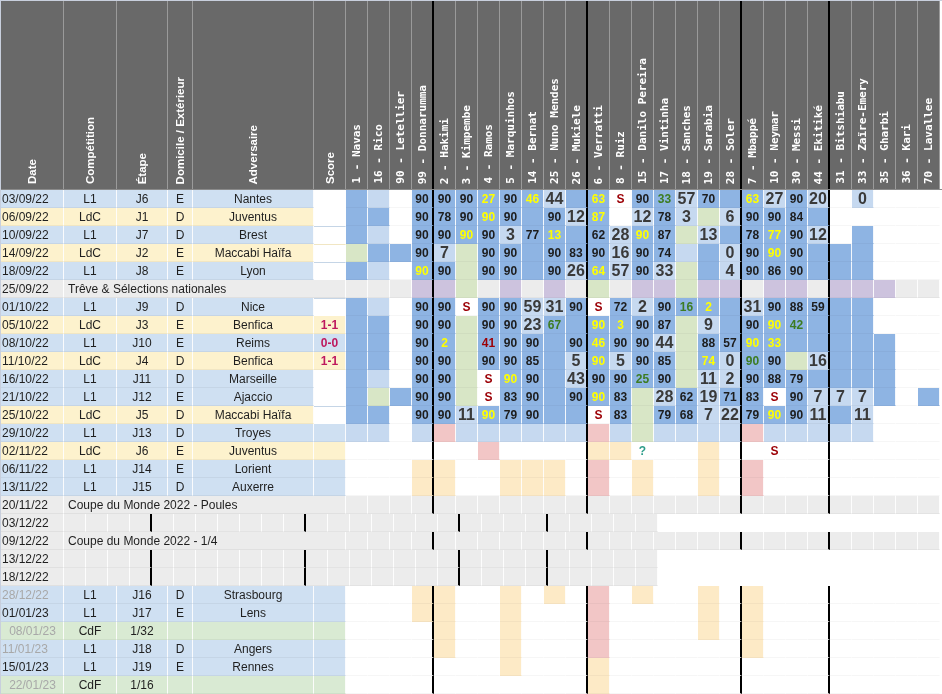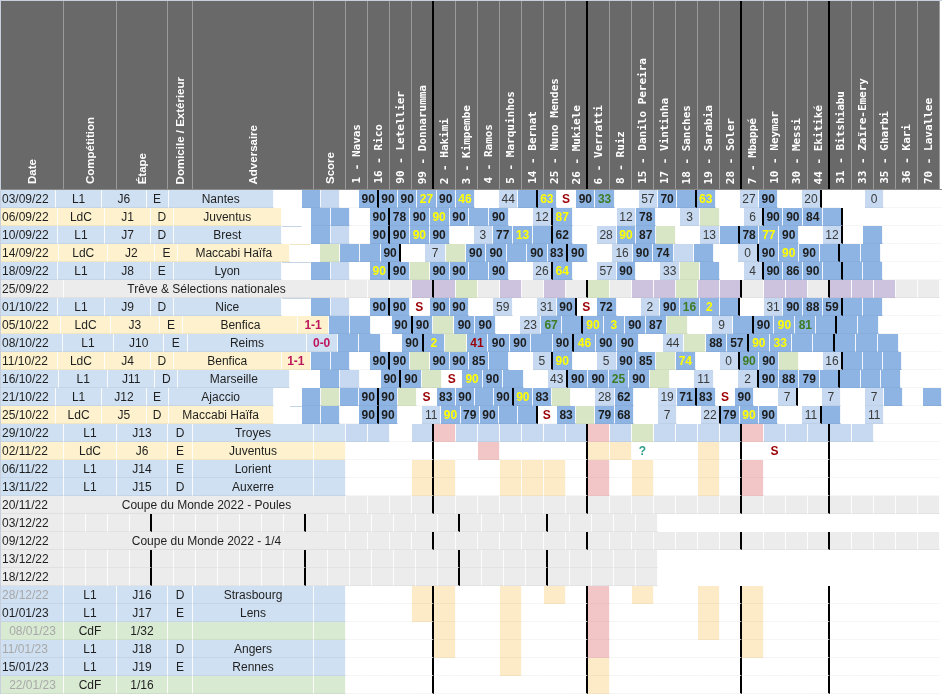--- a/index.html
+++ b/index.html
@@ -30,21 +30,21 @@
   .row{display:flex;height:18px;line-height:18px;}
   .lc{
     box-sizing:border-box;font-size:12px;color:#1f1f1f;
     border-right:1px solid rgba(255,255,255,.9);
     border-bottom:1px solid rgba(0,0,0,.05);
     overflow:hidden;white-space:nowrap;background:#fff;
   }
   .lc.date{padding-left:1px;}
   .lc.center{text-align:center;}
   .lc.scorec{text-align:center;font-weight:bold;}
-  .lc.merged{width:282px;padding-left:4px;text-align:center;}
+  .lc.merged{width:282px;padding-left:4px;}
   .bg-l1 .lc{background:#cfe0f2;}
   .bg-ldc .lc{background:#fdf2cd;}
   .bg-cdf .lc{background:#d9ead3;text-align:center;}
   .bg-gray .lc{background:#ececec;}
   .datec-gray{color:#a8a8a8;}
   .sc-win{color:#3b7d23;margin-top:36px;}
   .sc-draw{color:#be185d;}
   
   .mc{
     width:22px;box-sizing:border-box;text-align:center;
@@ -53,21 +53,21 @@
     border-bottom:1px solid rgba(0,0,0,.04);
     background:#fff;overflow:hidden;
   }
   .cB{background:#8eb4e3;}
   .cb{background:#c6d9f0;}
   .cg{background:#d8e6c6;}
   .cG{background:#ececec;}
   .cL{background:#cdc3de;}
   .cC{background:#fdeac6;}
   .cP{background:#f2c6c6;}
-  .p{font-weight:normal;font-size:12px;color:#3a3a3a;margin-left:24px;}
+  .p{font-weight:bold;font-size:16px;color:#3a3a3a;}
   .ty{color:#ffff00;}
   .tv{color:#3d7c22;}
   .tr{color:#9c0006;}
   .tS{color:#9c0006;font-weight:bold;background:#fff;}
   .tq{color:#2e9d8a;font-weight:bold;background:#fff;}
 </style>
 </head>
 <body>
 
 <div class="sheet">
@@ -434,21 +434,21 @@
         <div class="mc cB groupend"></div>
         <div class="mc cB ty">90</div>
         <div class="mc cB ty">3</div>
         <div class="mc cB">90</div>
         <div class="mc cB">87</div>
         <div class="mc cg"></div>
         <div class="mc cb p">9</div>
         <div class="mc cB groupend"></div>
         <div class="mc cB">90</div>
         <div class="mc cB ty">90</div>
-        <div class="mc cB tv">81</div>
+        <div class="mc cB tv">42</div>
         <div class="mc cB groupend"></div>
         <div class="mc cB"></div>
         <div class="mc cB"></div>
         <div class="mc"></div>
         <div class="mc"></div>
         <div class="mc"></div>
       </div>
       <div class="row bg-l1">
         <div class="lc date w-date">08/10/22</div>
         <div class="lc center w-comp">L1</div>

